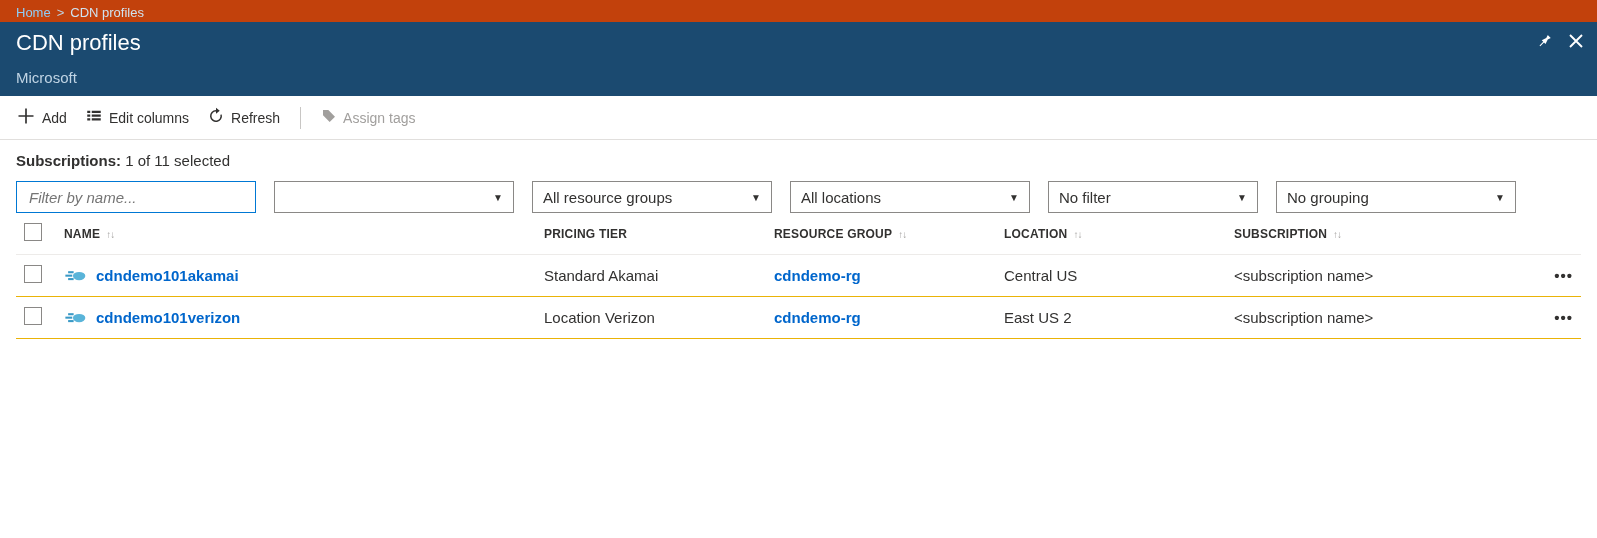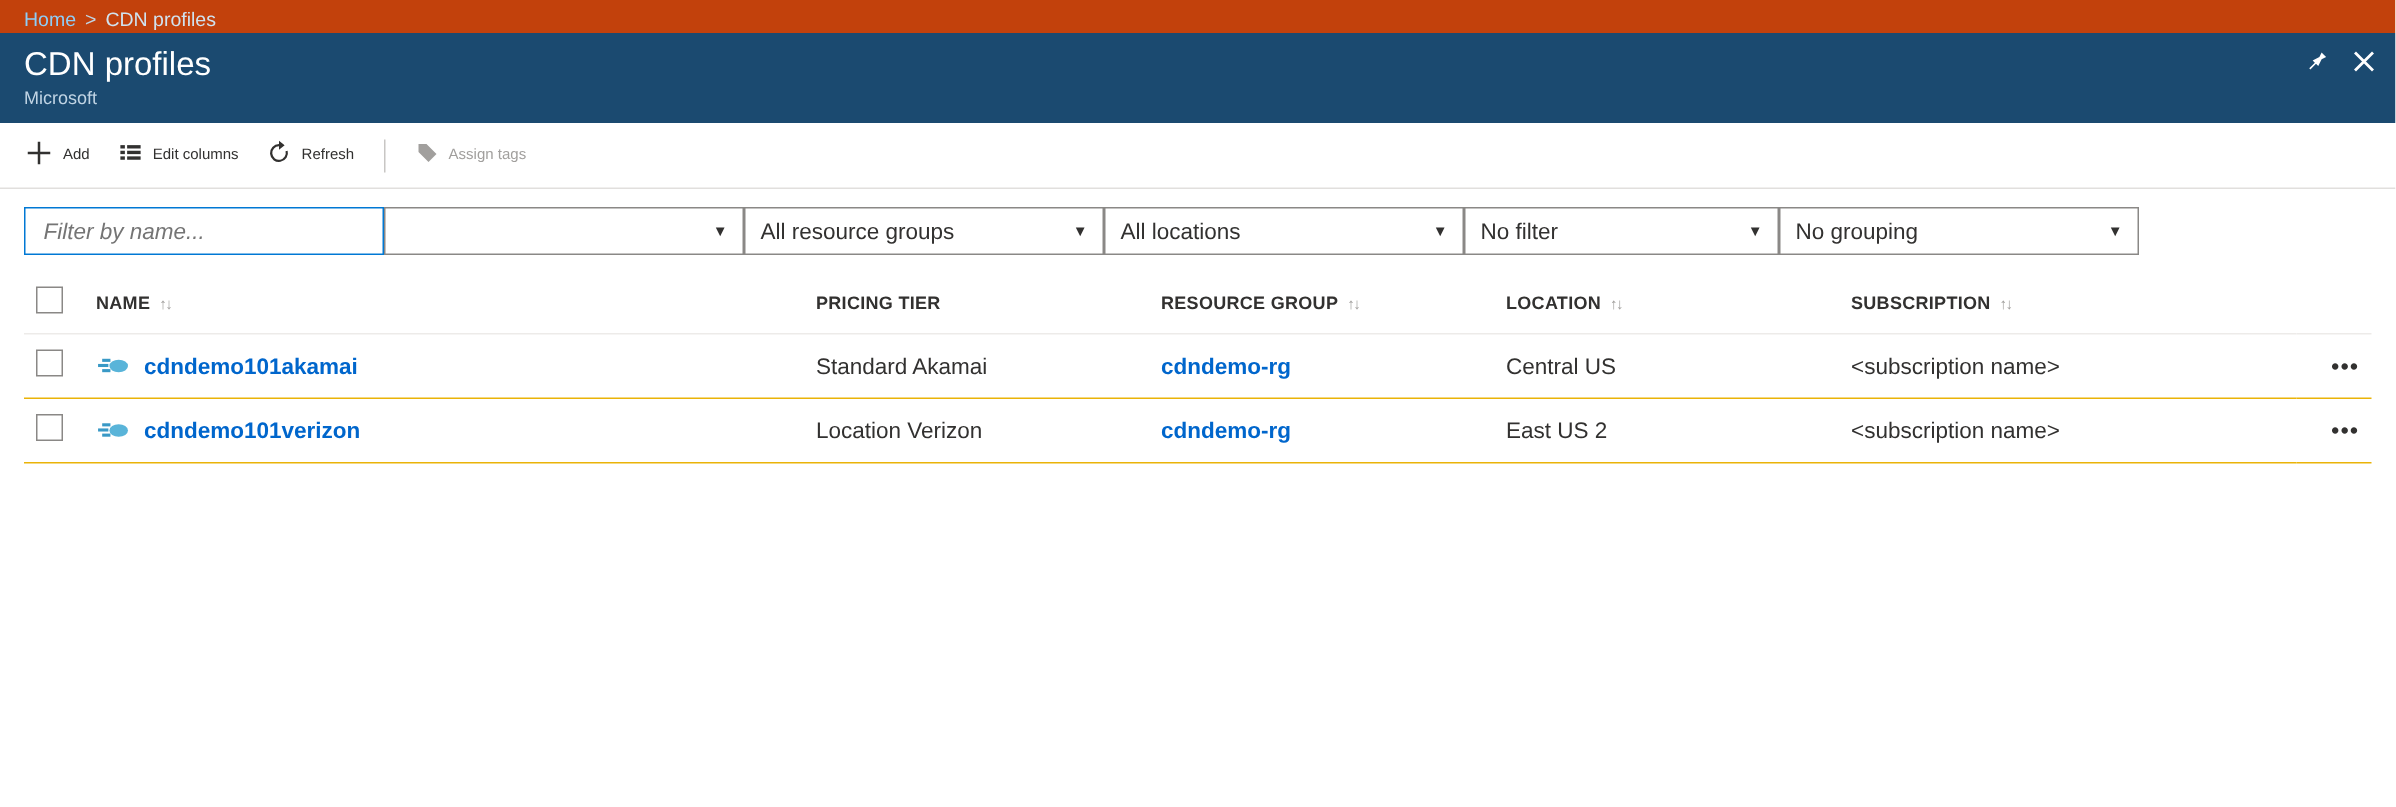--- a/index.html
+++ b/index.html
@@ -32,41 +32,41 @@
     align-items: flex-start;
     position: relative;
   }
   .header-title {
     font-size: 22px;
     font-weight: 400;
     line-height: 26px;
     margin: 0;
   }
   .header-sub {
-    font-size: 12px;
+    font-size: 15px;
     color: #c0d4e4;
-    margin-top: 2px;
+    margin-top: 13px;
   }
   .header-actions {
     position: absolute;
     right: 12px;
     top: 10px;
     display: flex;
     gap: 14px;
   }
   .header-actions svg { fill: #fff; }
   .header-actions .icon-btn { cursor: pointer; }
 
   .toolbar {
     display: flex;
     align-items: center;
     padding: 10px 16px;
     gap: 18px;
     border-bottom: 1px solid #e1dfdd;
-    font-size: 10px;
+    font-size: 14px;
     color: #323130;
   }
   .toolbar .tb-btn {
     display: flex;
     align-items: center;
     gap: 6px;
     cursor: pointer;
   }
   .toolbar .tb-btn.disabled { color: #a19f9d; cursor: default; }
   .toolbar .divider {
@@ -75,21 +75,21 @@
     background: #c8c6c4;
     margin: 0 2px;
   }
   .toolbar svg { width: 18px; height: 18px; }
 
   .content { padding: 12px 16px 20px 16px; }
 
   .sub-line { font-size: 15px; margin-bottom: 12px; }
   .sub-line .label { font-weight: 600; }
 
-  .filter-row { display: flex; margin-bottom: 11px; }
+  .filter-row { display: flex; gap: 18px; margin-bottom: 0; }
   .filter-row .textbox, .filter-row .dropdown {
     height: 32px;
     border: 1px solid #8a8886;
     font-size: 15px;
     padding: 0 10px;
     background: #fff;
     display: flex;
     align-items: center;
     justify-content: space-between;
   }
@@ -212,20 +212,24 @@
       <svg viewBox="0 0 24 24">
           <path d="M3 3h8l10 10-8 8L3 11V3zm4 4a2 2 0 1 0 0 0z"></path>
         </svg>
     </span>
     <span>Assign tags</span>
   </div>
 </div>
 
 <div class="content">
 
+  <div class="sub-line">
+    <span class="label">Subscriptions:</span>
+    <span>1 of 11 selected</span>
+  </div>
 
   <div class="filter-row">
     <div class="textbox">
       <input type="text" placeholder="Filter by name..." style="">
     </div>
     <div class="dropdown">
       <span></span>
       <span class="caret">▼</span>
     </div>
     <div class="dropdown">

